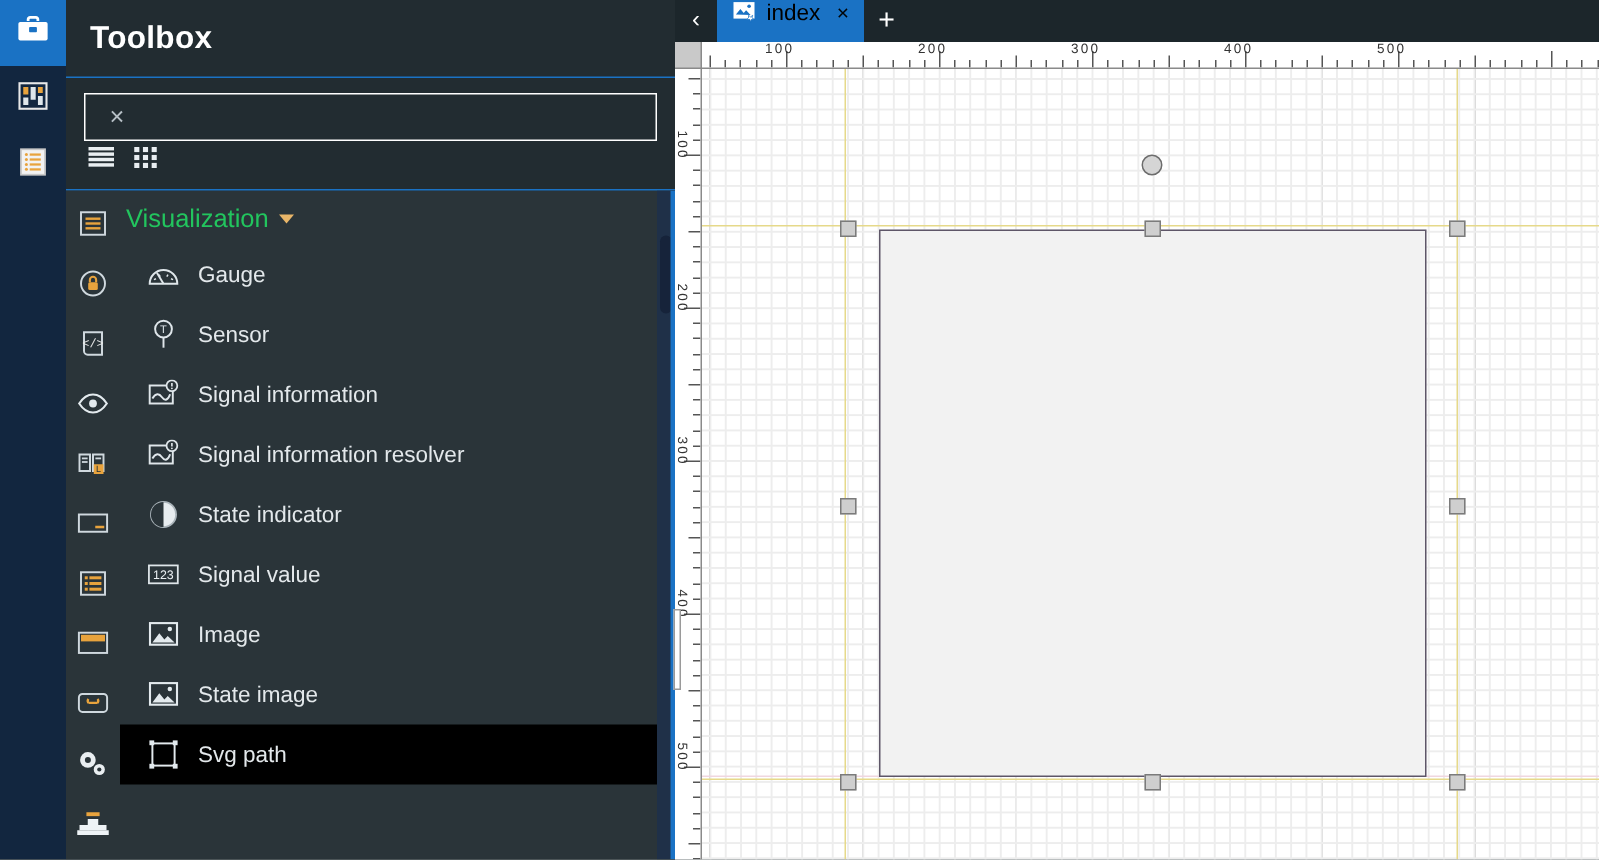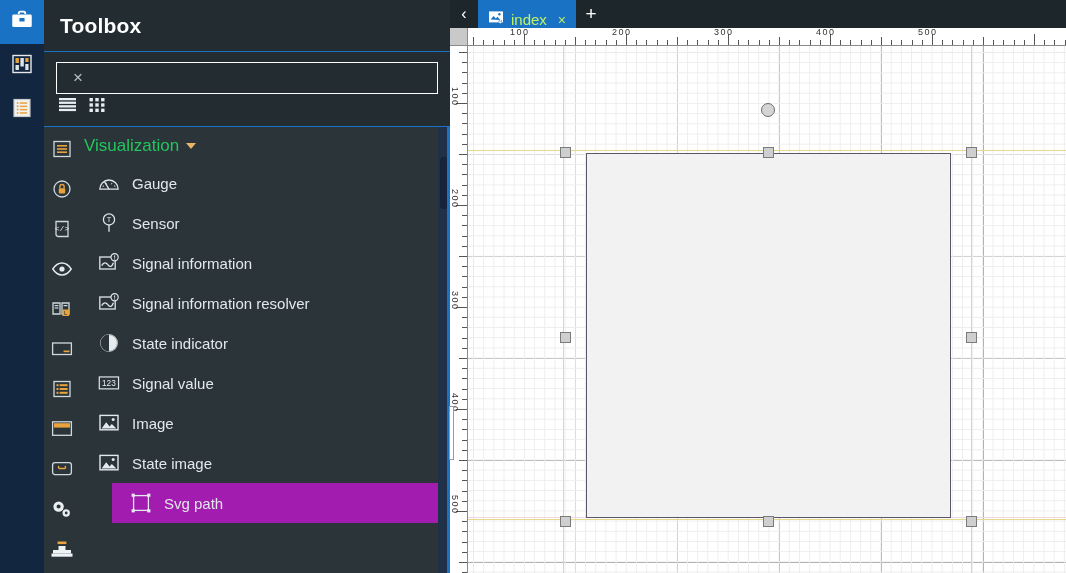--- a/index.html
+++ b/index.html
@@ -88,21 +88,21 @@
     width: 0; height: 0;
     border-left: 5px solid transparent;
     border-right: 5px solid transparent;
     border-top: 6px solid #e8b568;
     vertical-align: middle;
   }
   .comp-row {
     height: 40px; display: flex; align-items: center;
     padding-left: 18px; gap: 12px;
   }
-  .comp-row.selected { background: #a21caf; margin-left: 32px; }
+  .comp-row.selected { background: #000000; }
   .comp-label { color: #e3e8eb; font-size: 15px; white-space: nowrap; }
   .comp-ico { width: 22px; height: 22px; flex: 0 0 22px; display: flex; align-items: center; justify-content: center; }
 
   
   #tb-scroll-track {
     position: absolute; right: 0; top: 0; width: 12px; height: 100%;
     background: #1f3048;
   }
   #tb-scroll-thumb {
     position: absolute; right: 2px; width: 8px;
@@ -117,22 +117,22 @@
   #editor { flex: 1 1 auto; height: 573px; position: relative; background: #ffffff; }
   #tabstrip {
     height: 28px; background: #1c262b;
     display: flex; align-items: stretch;
   }
   #tab-back {
     width: 28px; display: flex; align-items: center; justify-content: center;
     color: #ffffff; font-size: 16px;
   }
   .tab {
-    display: flex; align-items: flex-end; gap: 7px;
-    padding: 0 10px; background: #1a72c4; color: #bef264; font-size: 15px;
+    display: flex; align-items: flex-start; gap: 7px;
+    padding: 0 10px; background: #1a72c4; color: #000000; font-size: 15px;
   }
   .tab-close { font-size: 14px; opacity: .95; padding-left: 4px; }
   #tab-add { width: 30px; display: flex; align-items: center; justify-content: center; color: #ffffff; font-size: 19px; }
 
   
   #canvas-area { position: absolute; left: 0; top: 28px; right: 0; bottom: 0; background: #ffffff; }
   #ruler-corner {
     position: absolute; left: 0; top: 0; width: 18px; height: 18px;
     background: #c9c9c9; border-right: 1px solid #8a8a8a; border-bottom: 1px solid #8a8a8a;
   }

